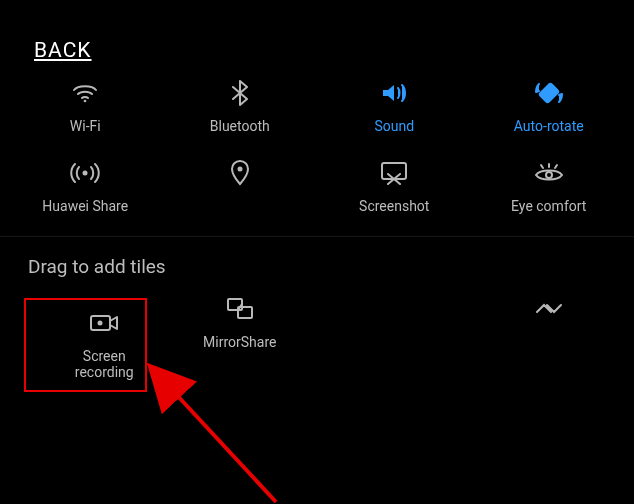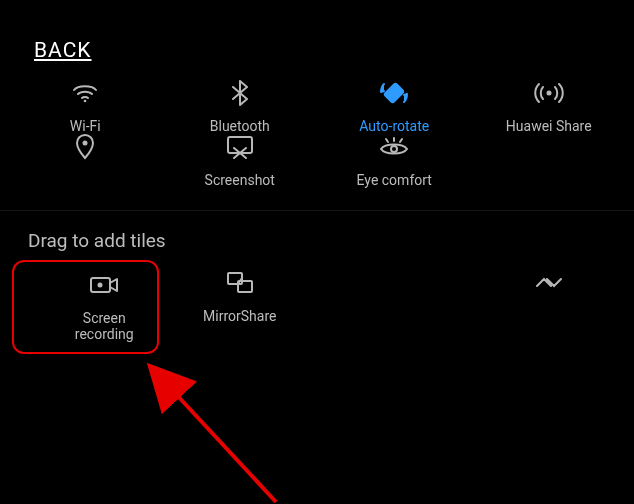--- a/index.html
+++ b/index.html
@@ -16,20 +16,21 @@
     font-size: 21px;
     letter-spacing: 1px;
     padding: 38px 0 0 34px;
     font-weight: 400;
     text-decoration: underline;
   }
   .grid {
     display: grid;
     grid-template-columns: repeat(4, 1fr);
     padding: 18px 8px 0 8px;
+    row-gap: 26px;
   }
   .tile {
     display: flex;
     flex-direction: column;
     align-items: center;
     gap: 12px;
     color: #b8b8b8;
     cursor: pointer;
   }
   .tile .icon {
@@ -75,22 +76,22 @@
     align-items: center;
     justify-content: center;
   }
   .tile2 .label {
     font-size: 14px;
     color: #bcbcbc;
     text-align: center;
   }
   .highlight {
     border: 2px solid #e60000;
-    border-radius: 12px;
-    margin: 4px;
+    border-radius: 0;
+    margin: 16px;
     padding-top: 10px;
     padding-bottom: 10px;
     padding-left: 38px;
   }
   svg { display: block; }
   .arrow {
     position: absolute;
     left: 56px;
     top: 312px;
     pointer-events: none;
@@ -117,20 +118,30 @@
 
   <div class="tile">
     <span class="icon">
       <svg width="18" height="26" viewBox="0 0 18 26" fill="none" stroke="#b8b8b8" stroke-width="2" stroke-linejoin="round" stroke-linecap="round">
         <path d="M9 1 L9 25 L16 19 L2 7 M9 1 L16 7 L2 19"></path>
       </svg>
     </span>
     <span class="label">Bluetooth</span>
   </div>
 
+  <div class="tile active">
+    <span class="icon">
+      <svg width="28" height="22" viewBox="0 0 28 22" fill="none" stroke="#2f9bff" stroke-width="2" stroke-linecap="round">
+        <path d="M3 8 L3 14 L8 14 L14 19 L14 3 L8 8 Z" fill="#2f9bff" stroke="none"></path>
+        <path d="M18 6 C20 8 20 14 18 16"></path>
+        <path d="M22 3 C26 7 26 15 22 19"></path>
+      </svg>
+    </span>
+    <span class="label">Sound</span>
+  </div>
 
   <div class="tile active">
     <span class="icon">
       <svg width="28" height="26" viewBox="0 0 28 26" fill="none" stroke="#2f9bff" stroke-width="2" stroke-linecap="round" stroke-linejoin="round">
         <rect x="8" y="5" width="12" height="16" rx="2" transform="rotate(45 14 13)"></rect>
         <path d="M4 4 C2 6 1 9 1 12 L4 11"></path>
         <path d="M24 22 C26 20 27 17 27 14 L24 15"></path>
       </svg>
     </span>
     <span class="label">Auto-rotate</span>

